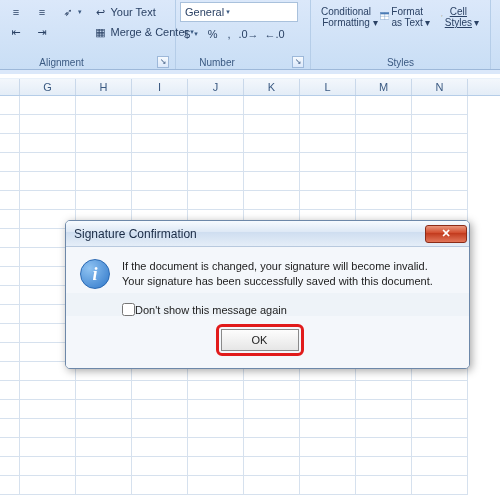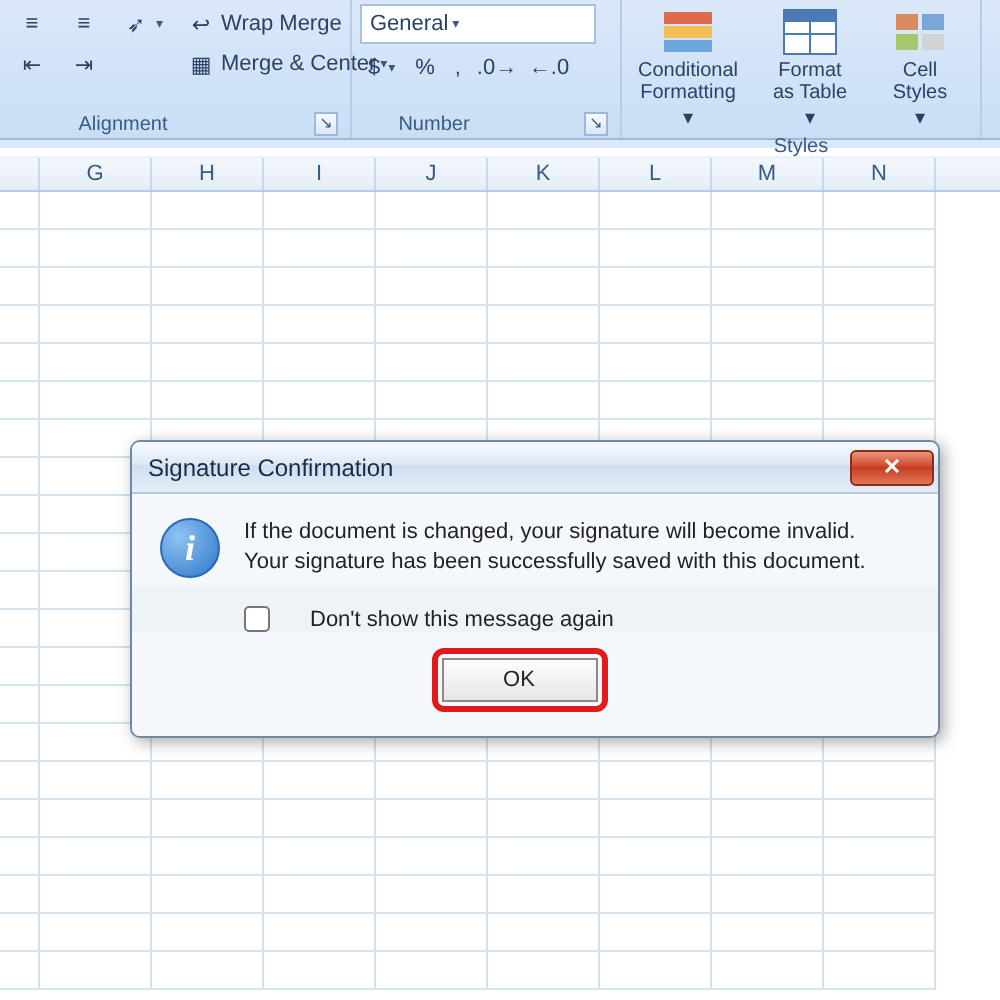--- a/index.html
+++ b/index.html
@@ -62,22 +62,21 @@
     background: transparent;
     color: #2b4265;
   }
   .small-btn .drop { font-size: 7px; color: #3b5a82; }
   .icon-box {
     width: 16px; height: 16px;
     display: flex; align-items: center; justify-content: center;
   }
   .big-btn {
     display: flex;
-    flex-direction: column;
-    align-items: center;
+    align-items: flex-end;
     justify-content: flex-start;
     padding: 2px 4px;
     width: 58px;
     text-align: center;
     color: #2b4265;
     font-size: 10px;
     line-height: 11px;
     gap: 2px;
   }
   .big-btn .big-icon { width: 28px; height: 24px; }
@@ -156,21 +155,21 @@
     color: #fff;
     font-family: Georgia, serif;
     font-style: italic;
     font-weight: bold;
     font-size: 18px;
     display: flex; align-items: center; justify-content: center;
     flex-shrink: 0;
   }
   .msg { font-size: 11px; color: #222; line-height: 15px; }
   .chk-row {
-    display: flex; align-items: center; gap: 20px;
+    display: flex; align-items: center; gap: 0;
     margin: 10px 0 0 56px;
     font-size: 11px; color: #222;
   }
   .chk-row input { width: 13px; height: 13px; }
   .dlg-buttons {
     display: flex; justify-content: center;
     padding: 8px 16px 12px 0;
     background: #f4f7fb;
   }
   .ok-btn {
@@ -213,21 +212,21 @@
               <span class="icon-box">⇤</span>
             </div>
           <div class="small-btn">
               <span class="icon-box">⇥</span>
             </div>
         </div>
       </div>
       <div class="col">
         <div class="small-btn" style="width:96px;">
           <span class="icon-box">↩</span>
-          <span>Wrap Merge</span>
+          <span>Your Text</span>
         </div>
         <div class="small-btn" style="width:116px;">
           <span class="icon-box">▦</span>
           <span>Merge &amp; Center</span>
           <span class="drop">▾</span>
         </div>
       </div>
     </div>
     <div class="ribbon-label-row">
       <span style="flex:1;text-align:center;">Alignment</span>
@@ -281,31 +280,31 @@
           <span class="drop">▾</span>
       </div>
       <div class="big-btn">
         <svg class="big-icon" viewBox="0 0 28 24">
             <rect x="1" y="1" width="26" height="22" fill="#fff" stroke="#4a7bb5"></rect>
             <rect x="1" y="1" width="26" height="6" fill="#4a7bb5"></rect>
             <line x1="1" y1="13" x2="27" y2="13" stroke="#4a7bb5"></line>
             <line x1="14" y1="1" x2="14" y2="23" stroke="#4a7bb5"></line>
           </svg>
         <span style="white-space:pre-line;">Format
-as Table</span>
+as Text</span>
           <span class="drop">▾</span>
       </div>
       <div class="big-btn" style="width:46px;">
         <svg class="big-icon" viewBox="0 0 28 24">
             <rect x="2" y="3" width="11" height="8" fill="#d98b5e"></rect>
             <rect x="15" y="3" width="11" height="8" fill="#7aa8d6"></rect>
             <rect x="2" y="13" width="11" height="8" fill="#a7c76b"></rect>
             <rect x="15" y="13" width="11" height="8" fill="#d3d3d3"></rect>
           </svg>
-        <span style="white-space:pre-line;">Cell
+        <span style="white-space:pre-line;text-decoration:underline;">Cell
 Styles</span>
           <span class="drop">▾</span>
       </div>
     </div>
     <div class="ribbon-label-row">
       <span style="flex:1;text-align:center;">Styles</span>
     </div>
   </div>
 </div>
 

